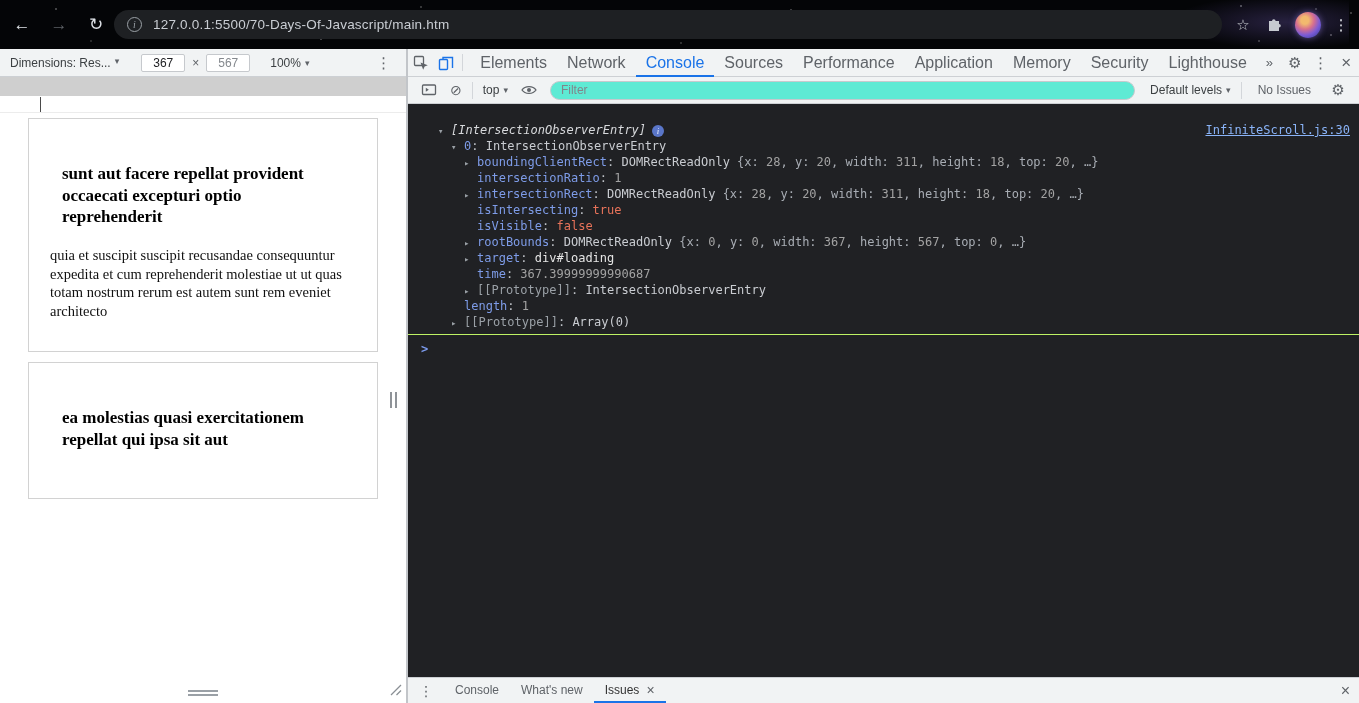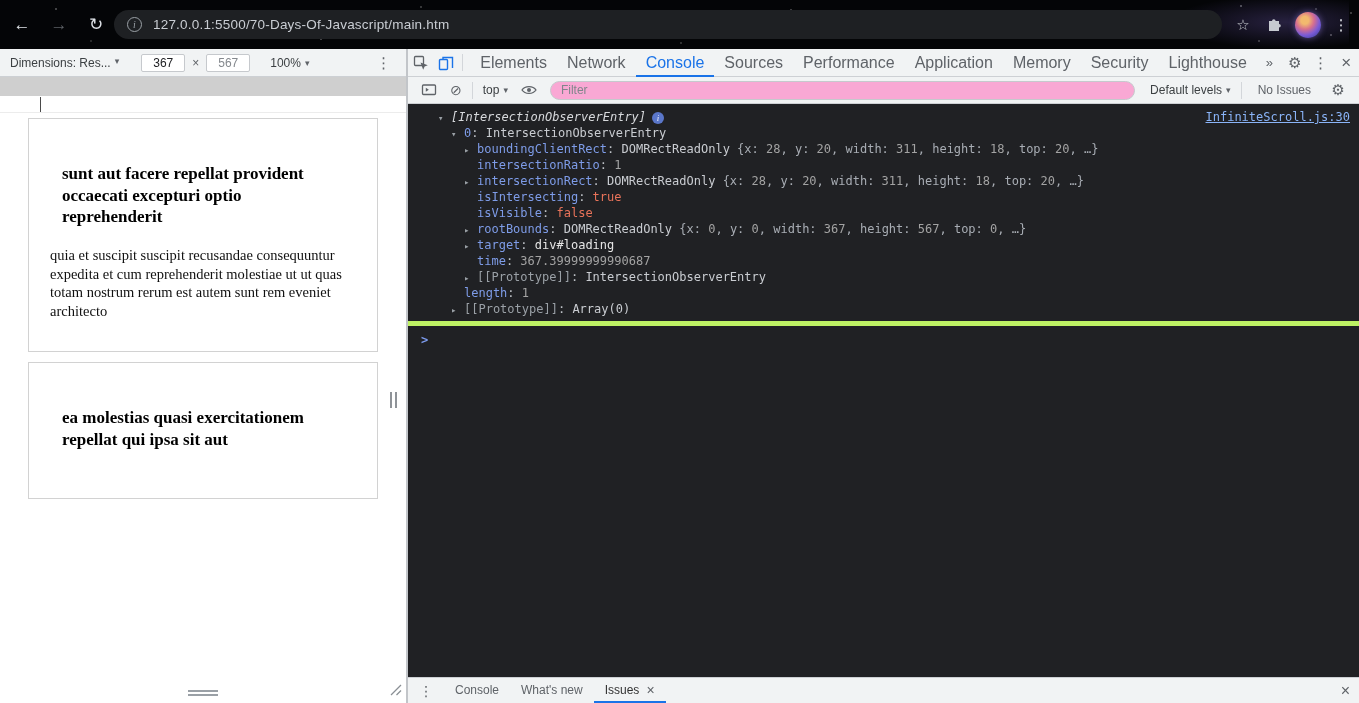--- a/index.html
+++ b/index.html
@@ -77,30 +77,30 @@
   #more-tabs{color:#5f6368;font-size:13px;padding:0 9px}
   #tabbar-spacer{flex:1}
   .glyph-gear{font-size:15px}
   .glyph-kebab{font-size:15px}
   .glyph-close{font-size:17px}
 
   #console-toolbar{position:absolute;left:408px;top:77px;width:951px;height:27px;background:#f1f3f4;
     border-bottom:1px solid #cdd0d4;display:flex;align-items:center;padding:0 7px;gap:7px;font-size:12px;color:#3c4043}
   .glyph-clear{font-size:14px;color:#5f6368}
   #frame-select{display:flex;align-items:center;white-space:nowrap}
-  #filter-input{flex:1;height:19px;border:1px solid #c6c9cd;border-radius:10px;background:#f9a8d4;
+  #filter-input{flex:1;height:19px;border:1px solid #c6c9cd;border-radius:10px;background:#5eead4;
     font-size:12px;padding:0 10px;color:#202124;font-family:"Liberation Sans",sans-serif;margin-right:8px}
   #filter-input::placeholder{color:#80868b}
   #levels-select{display:flex;align-items:center;white-space:nowrap}
   #no-issues{color:#5f6368;white-space:nowrap;margin:0 6px}
 
   
   #console-area{position:absolute;left:408px;top:104px;width:951px;height:573px;background:#202124;
     font-family:"DejaVu Sans Mono",monospace;font-size:12px;color:#dfe1e5;overflow:hidden}
-  #console-entry{padding:5px 0 4px;border-bottom:5px solid #bef264}
+  #console-entry{padding:18px 0 4px;border-bottom:1px solid #bef264}
   .c-line{position:relative;height:16px;line-height:16px;white-space:pre}
   .tog{display:inline-block;width:13px;color:#9aa0a6;font-size:9px}
   .seg.c-key{color:#7e9ce8}
   .seg.c-num{color:#a3a3a3}
   .seg.c-bool{color:#e8735a}
   .seg.c-node{color:#e5e5e5}
   .seg.c-obj{color:#c9ccd1}
   .seg.c-prev{color:#a8adb4}
   .seg.c-proto{color:#9aa0a6}
   .seg.c-arr{color:#d7d9dc;font-style:italic}

